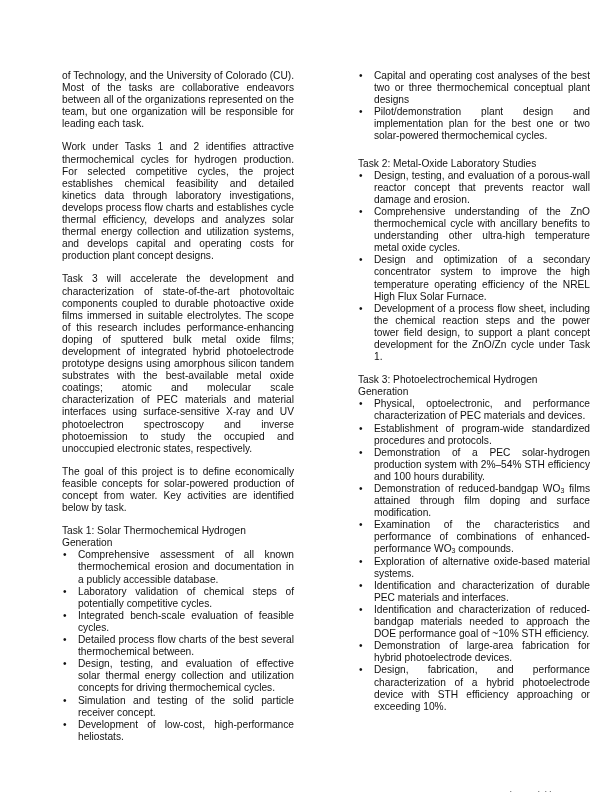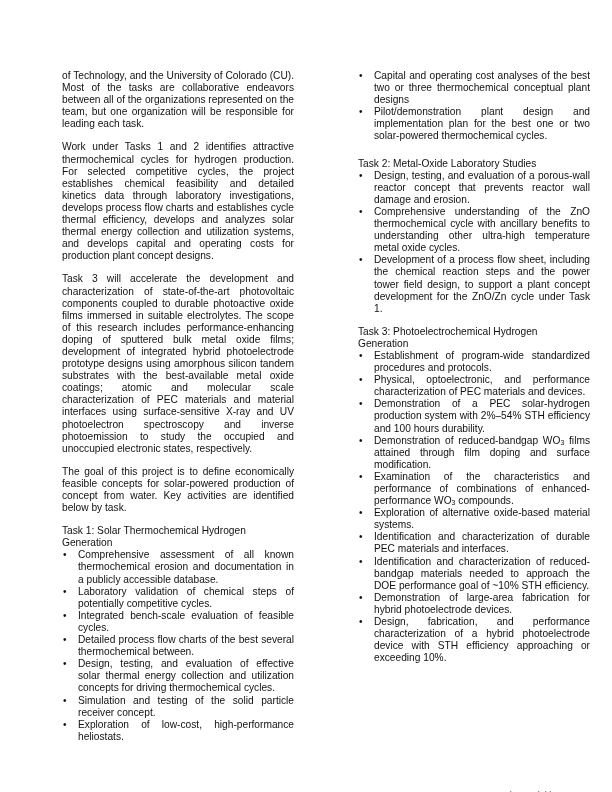--- a/index.html
+++ b/index.html
@@ -30,43 +30,44 @@
     <div>Task 1:  Solar Thermochemical Hydrogen</div>
     <div>Generation</div>
   </div>
   <ul>
     <li>Comprehensive assessment of all known thermochemical erosion and documentation in a publicly accessible database.</li>
     <li>Laboratory validation of chemical steps of potentially competitive cycles.</li>
     <li>Integrated bench-scale evaluation of feasible cycles.</li>
     <li>Detailed process flow charts of the best several thermochemical between.</li>
     <li>Design, testing, and evaluation of effective solar thermal energy collection and utilization concepts for driving thermochemical cycles.</li>
     <li>Simulation and testing of the solid particle receiver concept.</li>
-    <li>Exploration of low-cost, high-performance heliostats.</li>
+    <li>Development of low-cost, high-performance heliostats.</li>
   </ul>
 </div>
 
 <div class="col right">
   <ul>
     <li>Capital and operating cost analyses of the best two or three thermochemical conceptual plant designs</li>
     <li>Pilot/demonstration plant design and implementation plan for the best one or two solar-powered thermochemical cycles.</li>
   </ul>
   <div style="height:4px"></div>
   <div class="head">Task 2: Metal-Oxide Laboratory Studies</div>
   <ul>
     <li>Design, testing, and evaluation of a porous-wall reactor concept that prevents reactor wall damage and erosion.</li>
     <li>Comprehensive understanding of the ZnO thermochemical cycle with ancillary benefits to understanding other ultra-high temperature metal oxide cycles.</li>
+    <li>Design and optimization of a secondary concentrator system to improve the high temperature operating efficiency of the NREL High Flux Solar Furnace.</li>
     <li>Development of a process flow sheet, including the chemical reaction steps and the power tower field design, to support a plant concept development for the ZnO/Zn cycle under Task 1.</li>
   </ul>
   <div class="head">
     <div>Task 3: Photoelectrochemical Hydrogen</div>
     <div>Generation</div>
   </div>
   <ul>
+    <li>Physical, optoelectronic, and performance characterization of PEC materials and devices.</li>
     <li>Establishment of program-wide standardized procedures and protocols.</li>
-    <li>Physical, optoelectronic, and performance characterization of PEC materials and devices.</li>
     <li>Demonstration of a PEC solar-hydrogen production system with 2%–54% STH efficiency and 100 hours durability.</li>
     <li><span>Demonstration of reduced-bandgap WO</span><sub>3</sub><span> films attained through film doping and surface modification.</span></li>
     <li><span>Examination of the characteristics and performance of combinations of enhanced-performance WO</span><sub>3</sub><span> compounds.</span></li>
     <li>Exploration of alternative oxide-based material systems.</li>
     <li>Identification and characterization of durable PEC materials and interfaces.</li>
     <li>Identification and characterization of reduced-bandgap materials needed to approach the DOE performance goal of ~10% STH efficiency.</li>
     <li>Demonstration of large-area fabrication for hybrid photoelectrode devices.</li>
     <li>Design, fabrication, and performance characterization of a hybrid photoelectrode device with STH efficiency approaching or exceeding 10%.</li>
   </ul>
 </div>

